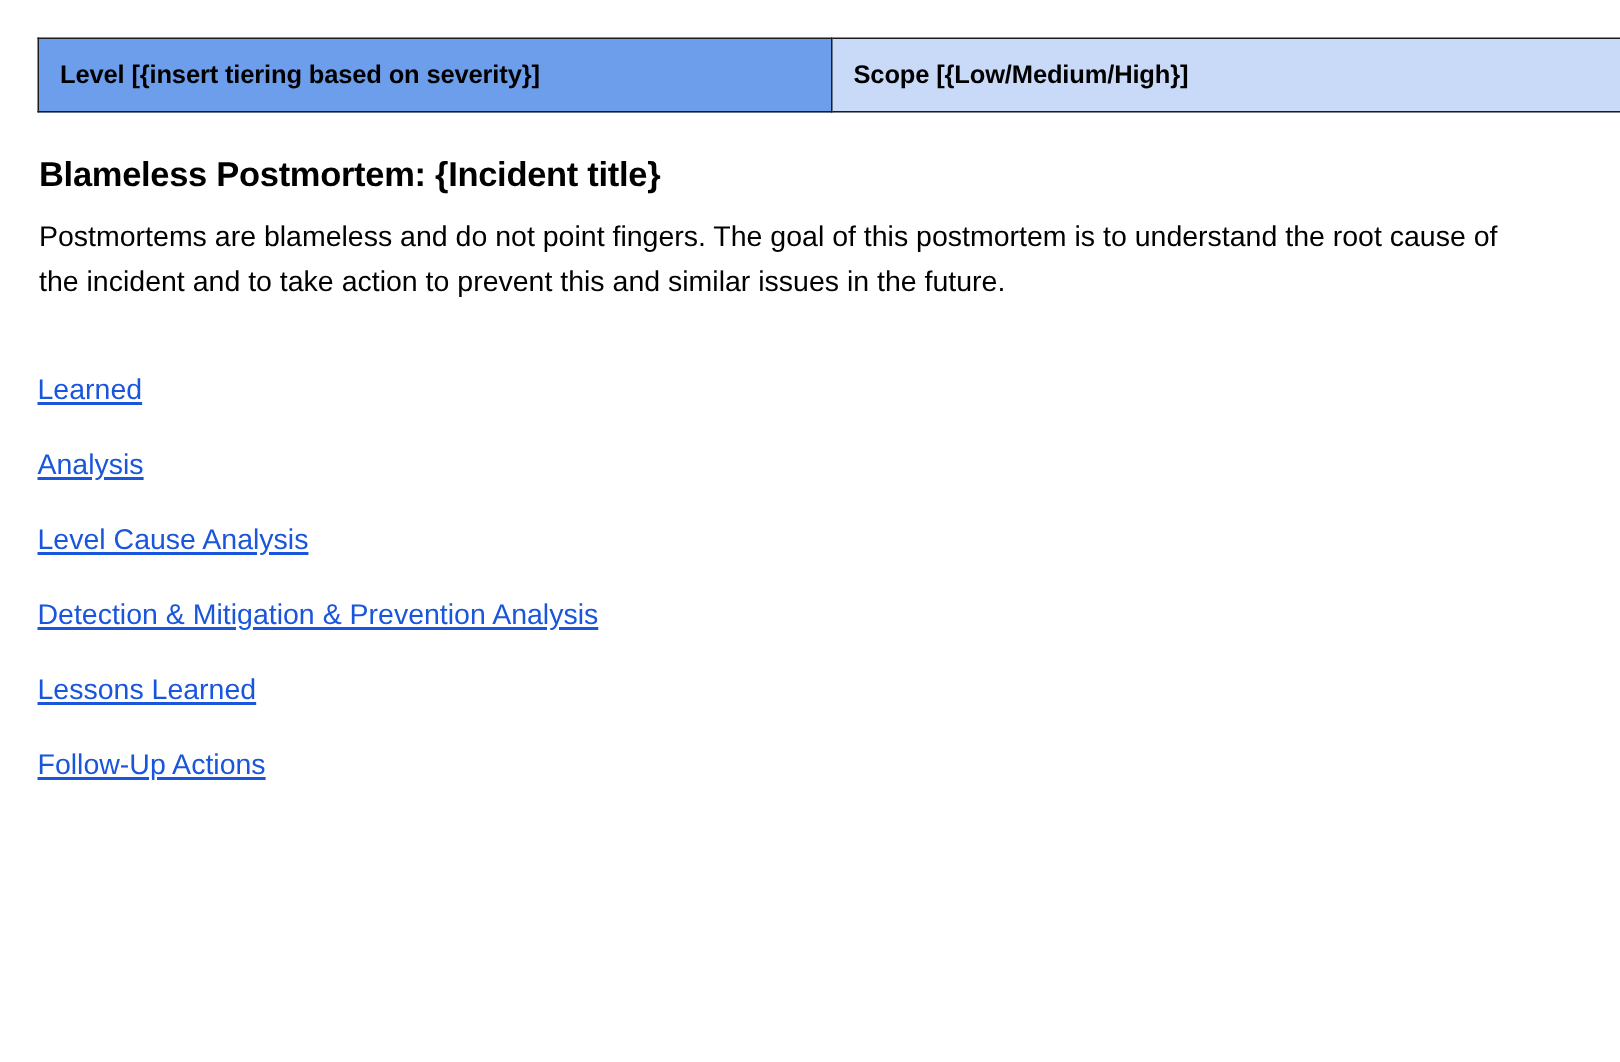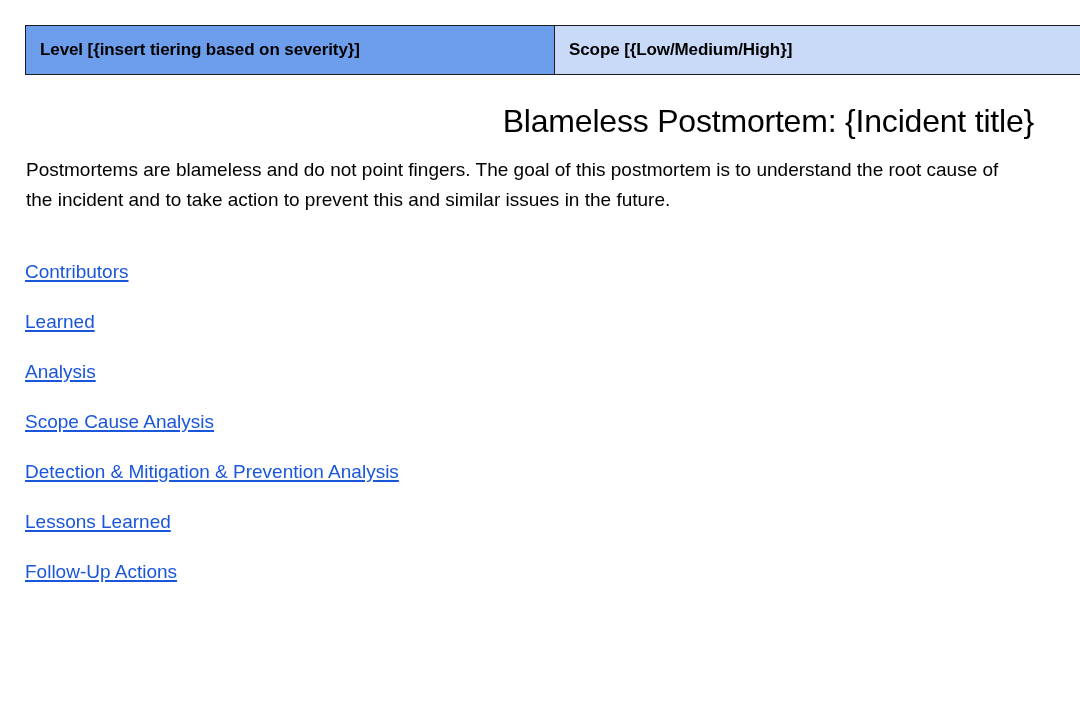--- a/index.html
+++ b/index.html
@@ -46,26 +46,25 @@
     background: #6d9eeb;
   }
   td.cell-scope {
     width: 508px;
     background: #c9daf8;
   }
 
   
   .doc-title {
     margin: 28px 0 0 1px;
-    font-size: 32px;
-    font-weight: normal;
+    font-size: 23px;
+    font-weight: bold;
     line-height: 1.18;
     letter-spacing: -0.2px;
     color: #000000;
-    text-align: right;
   }
 
   
   .intro {
     margin: 14px 16px 0 1px;
     font-size: 19px;
     line-height: 30px;
     max-width: 1010px;
     color: #000000;
   }
@@ -104,30 +103,27 @@
       </tr>
     </tbody>
   </table>
 
   <h1 class="doc-title">Blameless Postmortem: {Incident title}</h1>
 
   <p class="intro">Postmortems are blameless and do not point fingers. The goal of this postmortem is to understand the root cause of the incident and to take action to prevent this and similar issues in the future.</p>
 
   <ul class="toc">
     <li>
-      <a>Contributors</a>
-    </li>
-    <li>
       <a>Learned</a>
     </li>
     <li>
       <a>Analysis</a>
     </li>
     <li>
-      <a>Scope Cause Analysis</a>
+      <a>Level Cause Analysis</a>
     </li>
     <li>
       <a>Detection &amp; Mitigation &amp; Prevention Analysis</a>
     </li>
     <li>
       <a>Lessons Learned</a>
     </li>
     <li>
       <a>Follow-Up Actions</a>
     </li>

